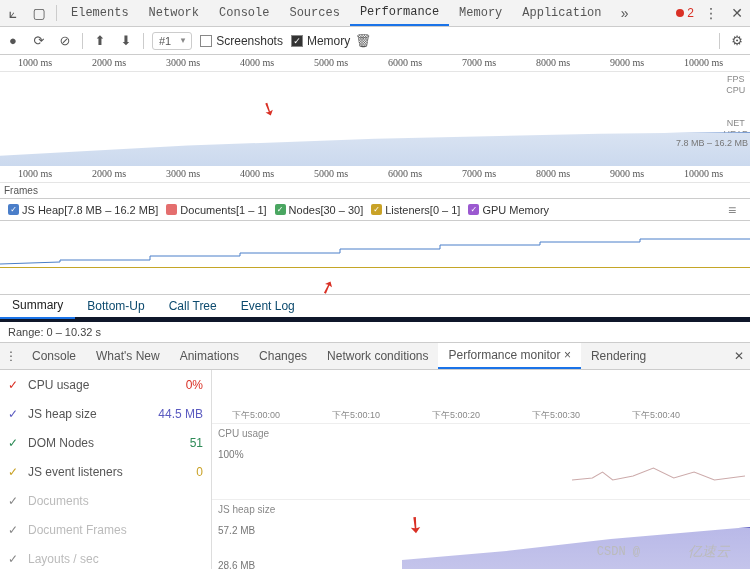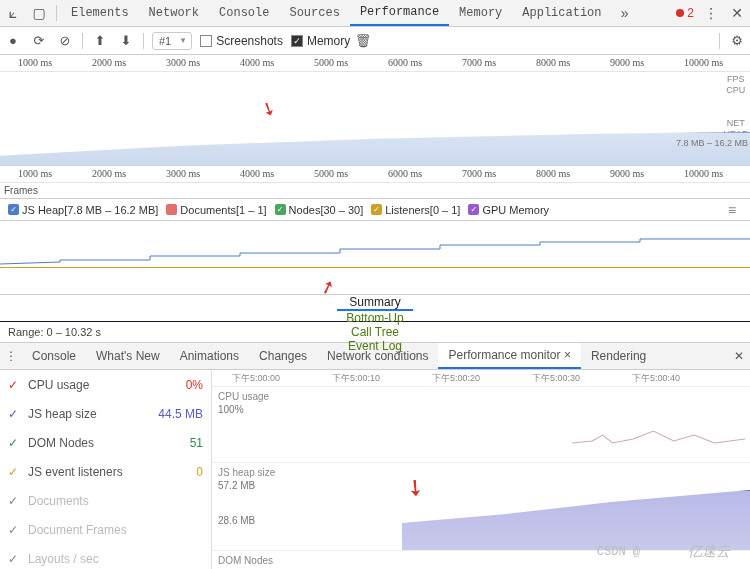--- a/index.html
+++ b/index.html
@@ -30,44 +30,44 @@
   .frames { padding:2px 0 2px 4px; font-size:10px; color:#555; border-bottom:1px solid #ccc; }
   .legend { height:22px; display:flex; align-items:center; gap:8px; padding:0 8px; border-bottom:1px solid #ccc; }
   .legend .spacer { flex:1; }
   .lg { display:flex; align-items:center; gap:3px; font-size:11px; }
   .sw { width:11px; height:11px; border-radius:2px; display:inline-flex; align-items:center; justify-content:center; color:#fff; font-size:8px; }
   .mchart { height:74px; border-bottom:1px solid #ccc; position:relative; }
   .mblue2 { position:absolute; left:0; right:0; top:15px; height:30px; }
   .mblue2 svg { width:100%; height:100%; }
   .mgreen { position:absolute; left:0; right:0; top:46px; height:1px; background:#c5a627; }
   .arrow2 { position:absolute; left:320px; top:55px; color:#d93025; font-size:18px; transform:rotate(-20deg); }
-  .subtabs { height:27px; border-bottom:1px solid #0f172a; display:flex; align-items:center;flex-direction:column; }
-  .subtabs .stab { padding:0 12px; height:26px; display:flex; align-items:center; color:#4d7c0f; cursor:pointer; }
+  .subtabs { height:27px; border-bottom:5px solid #0f172a; display:flex; align-items:center; }
+  .subtabs .stab { padding:0 12px; height:26px; display:flex; align-items:center; color:#0c4a6e; cursor:pointer; }
   .subtabs .stab.active { border-bottom:2px solid #1a73e8; color:#222; }
   .range { padding:4px 8px; font-size:11px; color:#444; border-bottom:1px solid #ccc; }
   .drawer-tabs { height:27px; border-bottom:1px solid #ccc; display:flex; align-items:center; background:#f3f3f3; }
   .drawer-tabs .ico { width:22px; text-align:center; color:#555; cursor:pointer; }
   .drawer-tabs .dtab { padding:0 10px; color:#555; cursor:pointer; height:26px; display:flex; align-items:center; }
   .drawer-tabs .dtab.active { background:#fff; border-bottom:2px solid #1a73e8; }
   .drawer-tabs .spacer { flex:1; }
   .closex { width:22px; text-align:center; color:#555; cursor:pointer; }
   .pm { display:flex; height:232px; }
   .pm-left { width:212px; border-right:1px solid #ddd; }
   .pm-row { display:flex; align-items:center; height:29px; padding:0 8px; gap:8px; font-size:12px; }
   .pm-row .chk { width:12px; color:#888; }
   .pm-row .chk.on { color:var(--c); }
   .pm-row .nm { flex:1; color:#555; }
   .pm-row .nm.off { color:#bbb; }
   .pm-row .val { font-weight:normal; }
   .pm-right { flex:1; position:relative; }
-  .pm-ticks { height:16px; position:relative; }
+  .pm-ticks { height:16px; position:relative;margin-top:37px; }
   .pm-ticks span { position:absolute; top:2px; font-size:9px; color:#888; }
   .pm-sec { position:relative; border-top:1px solid #eee; padding:4px 6px; }
   .pm-sec .ttl { font-size:10px; color:#888; }
-  .pm-sec .yl { font-size:10px; color:#777; margin-top:2px; }
+  .pm-sec .yl { font-size:10px; color:#777; margin-top:10px; }
   .pm-heap { height:88px; position:relative; }
   .heap-area { position:absolute; left:190px; right:0; bottom:0; height:60px; background:linear-gradient(#b9b9e8,#c9c9ec); border-top:1px solid #5b5bc0; clip-path:polygon(0 55%,30% 40%,60% 20%,100% 0%,100% 100%,0 100%); }
   .arrow3 { position:absolute; left:194px; top:12px; color:#d93025; font-size:22px; transform:rotate(40deg); }
   .cpu-line { position:absolute; left:360px; right:5px; top:38px; height:20px; }
   .cpu-line svg{width:100%;height:100%;}
   .wm { position:absolute; right:20px; bottom:8px; font-size:14px; color:#bbb; font-style:italic; }
   .wm2 { position:absolute; right:110px; bottom:10px; font-size:12px; color:#bbb;font-family:Liberation Mono, monospace; }
   .ham { color:#888; font-size:14px; width:20px; text-align:center; }
 </style>
 </head>

